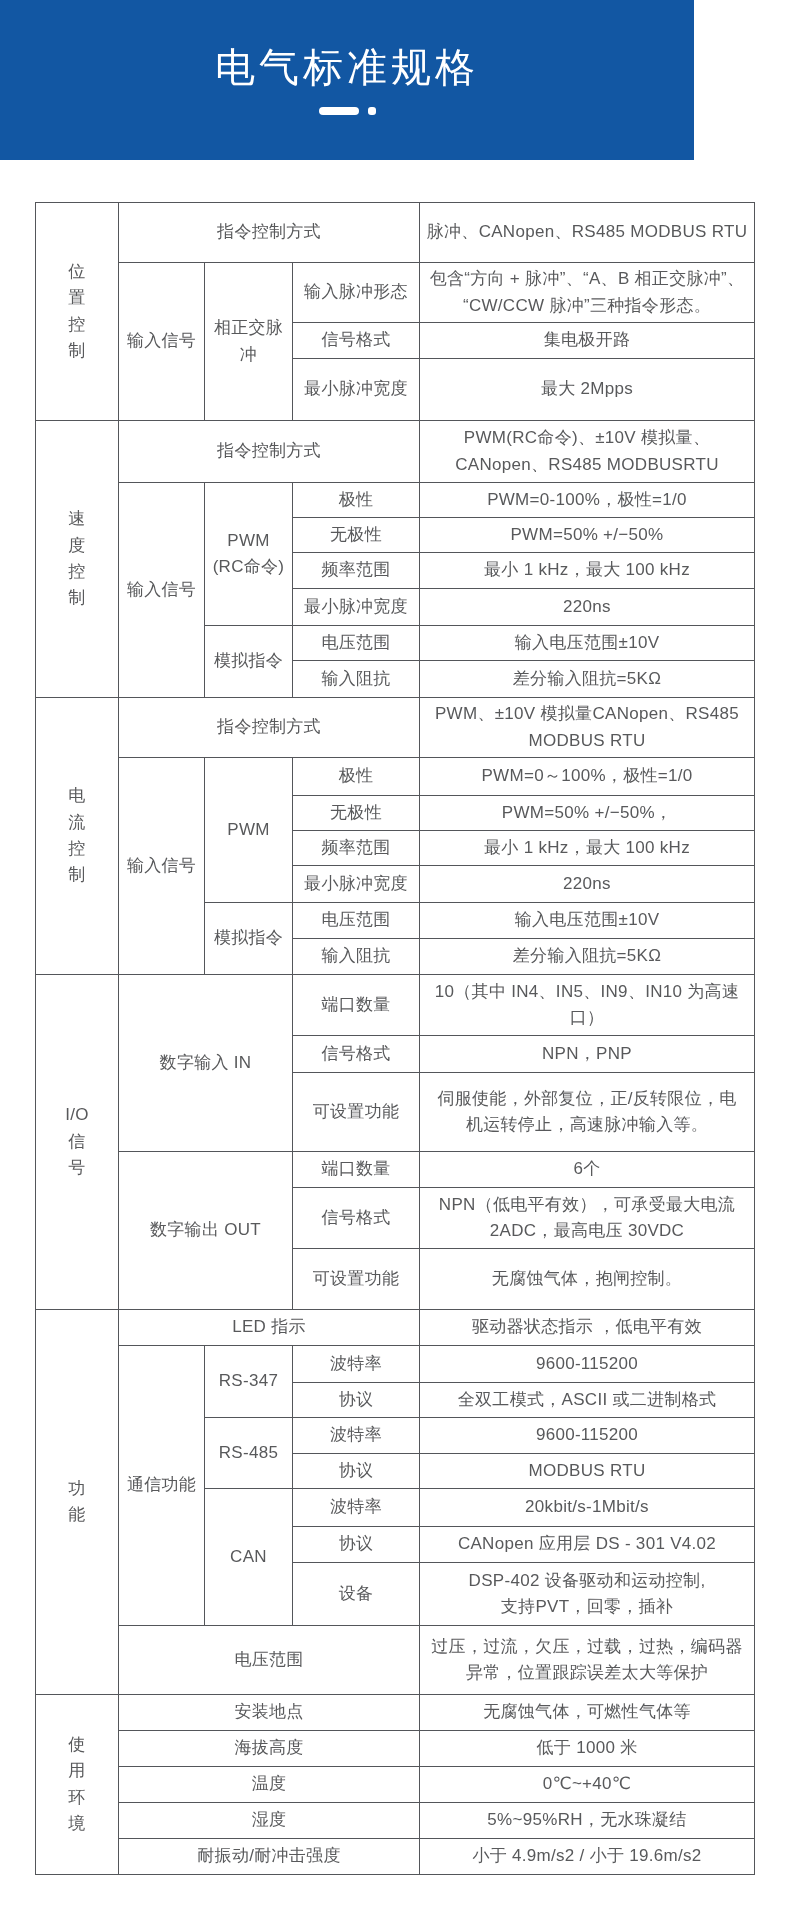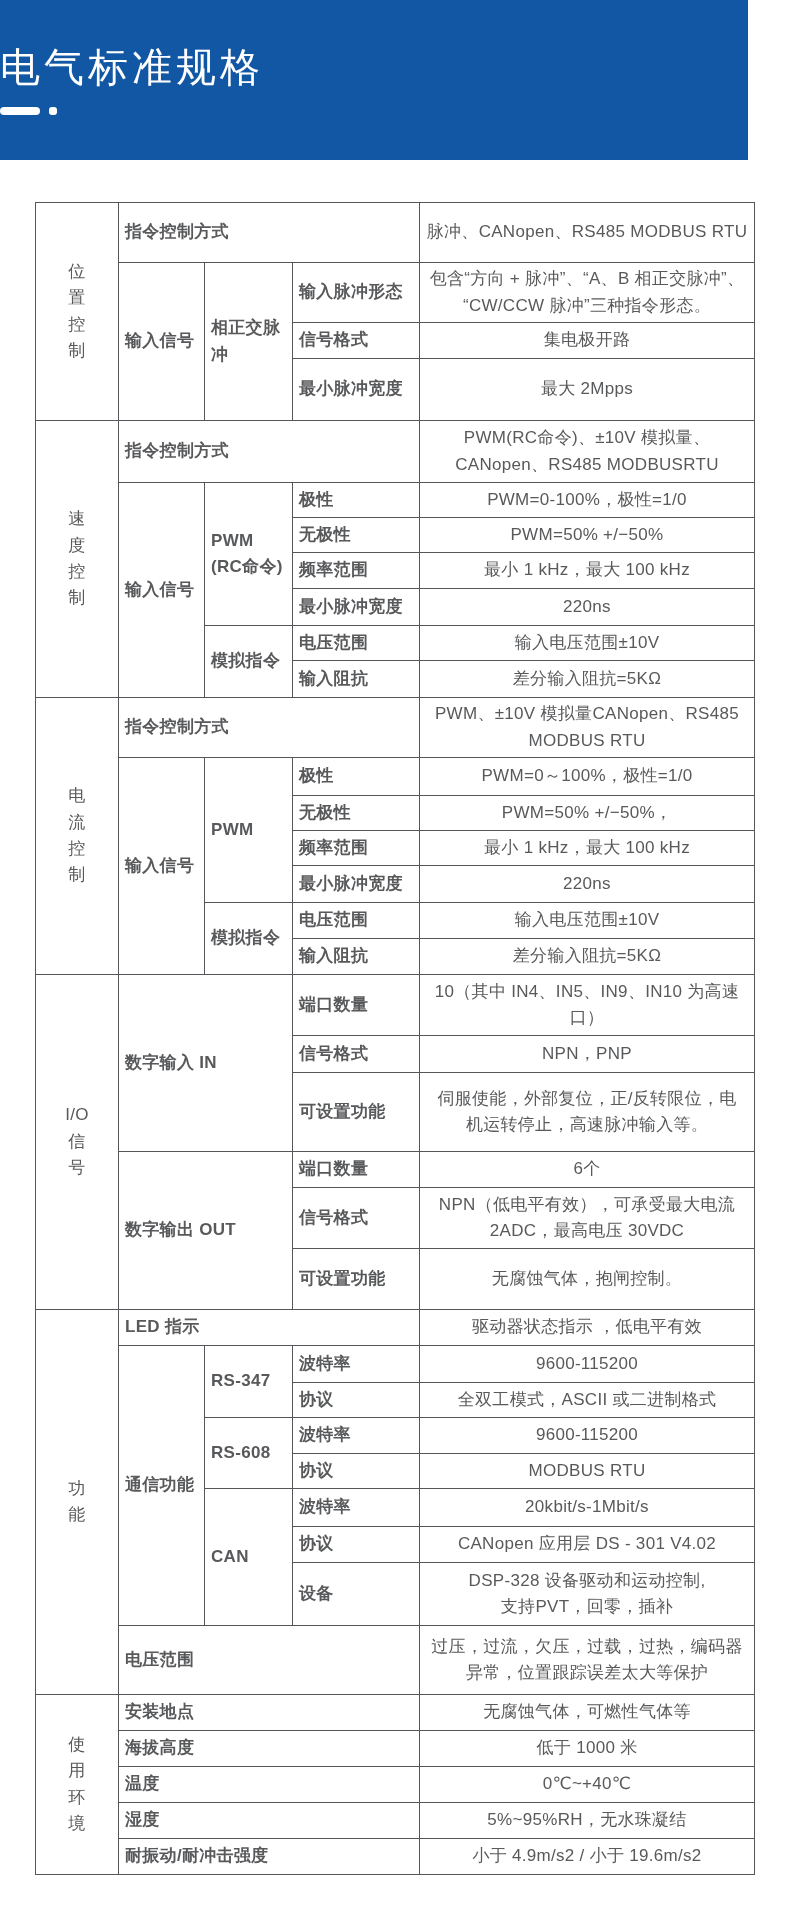--- a/index.html
+++ b/index.html
@@ -3,22 +3,22 @@
 <meta charset="utf-8">
 <style>
   html,body{margin:0;padding:0;}
   body{
     width:790px;height:1913px;background:#ffffff;overflow:hidden;
     font-family:"Liberation Sans","DejaVu Sans",sans-serif;
     color:var(--text,#58595b);
     -webkit-font-smoothing:antialiased;
   }
   .banner{
-    width:748px;height:160px;background:var(--header-bg,#1257a3);
-    display:flex;flex-direction:column;justify-content:center;
+    width:694px;height:160px;background:var(--header-bg,#1257a3);
+    display:flex;flex-direction:column;align-items:center;justify-content:center;
   }
   .banner h1{
     margin:0 0 6px 0;color:#ffffff;font-size:40px;font-weight:400;
     letter-spacing:4px;line-height:1.1;
   }
   .underline{display:flex;align-items:center;gap:9px;margin-top:12px;}
   .underline .dash{width:40px;height:8px;background:#ffffff;border-radius:4px;display:inline-block;}
   .underline .dot{width:8px;height:8px;background:#ffffff;border-radius:3px;display:inline-block;}
 
   table.spec{
@@ -32,21 +32,21 @@
     vertical-align:middle;
     padding:2px 6px;
     letter-spacing:0.3px;
   }
   td.sec{
     text-align:center;
     line-height:1.45;
     padding:0;
     letter-spacing:0;
   }
-  td.lbl{text-align:left;font-weight:bold;}
+  td.lbl{text-align:center;}
   td.val{text-align:center;padding-left:10px;padding-right:6px;}
 </style>
 </head>
 <body>
 
 <div class="page">
 
   <header class="banner">
     <h1>电气标准规格</h1>
     <div class="underline">
@@ -207,40 +207,40 @@
         <td class="lbl" rowspan="7">通信功能</td>
         <td class="lbl" rowspan="2">RS-347</td>
         <td class="lbl">波特率</td>
         <td class="val">9600-115200</td>
       </tr>
       <tr style="height:35px">
         <td class="lbl">协议</td>
         <td class="val">全双工模式，ASCII 或二进制格式</td>
       </tr>
       <tr style="height:36px">
-        <td class="lbl" rowspan="2">RS-608</td>
+        <td class="lbl" rowspan="2">RS-485</td>
         <td class="lbl">波特率</td>
         <td class="val">9600-115200</td>
       </tr>
       <tr style="height:35px">
         <td class="lbl">协议</td>
         <td class="val">MODBUS RTU</td>
       </tr>
       <tr style="height:38px">
         <td class="lbl" rowspan="3">CAN</td>
         <td class="lbl">波特率</td>
         <td class="val">20kbit/s-1Mbit/s</td>
       </tr>
       <tr style="height:36px">
         <td class="lbl">协议</td>
         <td class="val">CANopen 应用层 DS - 301 V4.02</td>
       </tr>
       <tr style="height:63px">
         <td class="lbl">设备</td>
-        <td class="val">DSP-328  设备驱动和运动控制,
+        <td class="val">DSP-402  设备驱动和运动控制,
 支持PVT，回零，插补</td>
       </tr>
       <tr style="height:69px">
         <td class="lbl" colspan="3">电压范围</td>
         <td class="val">过压，过流，欠压，过载，过热，编码器
 异常，位置跟踪误差太大等保护</td>
       </tr>
 
       <tr style="height:36px">
         <td class="sec" rowspan="5">使

